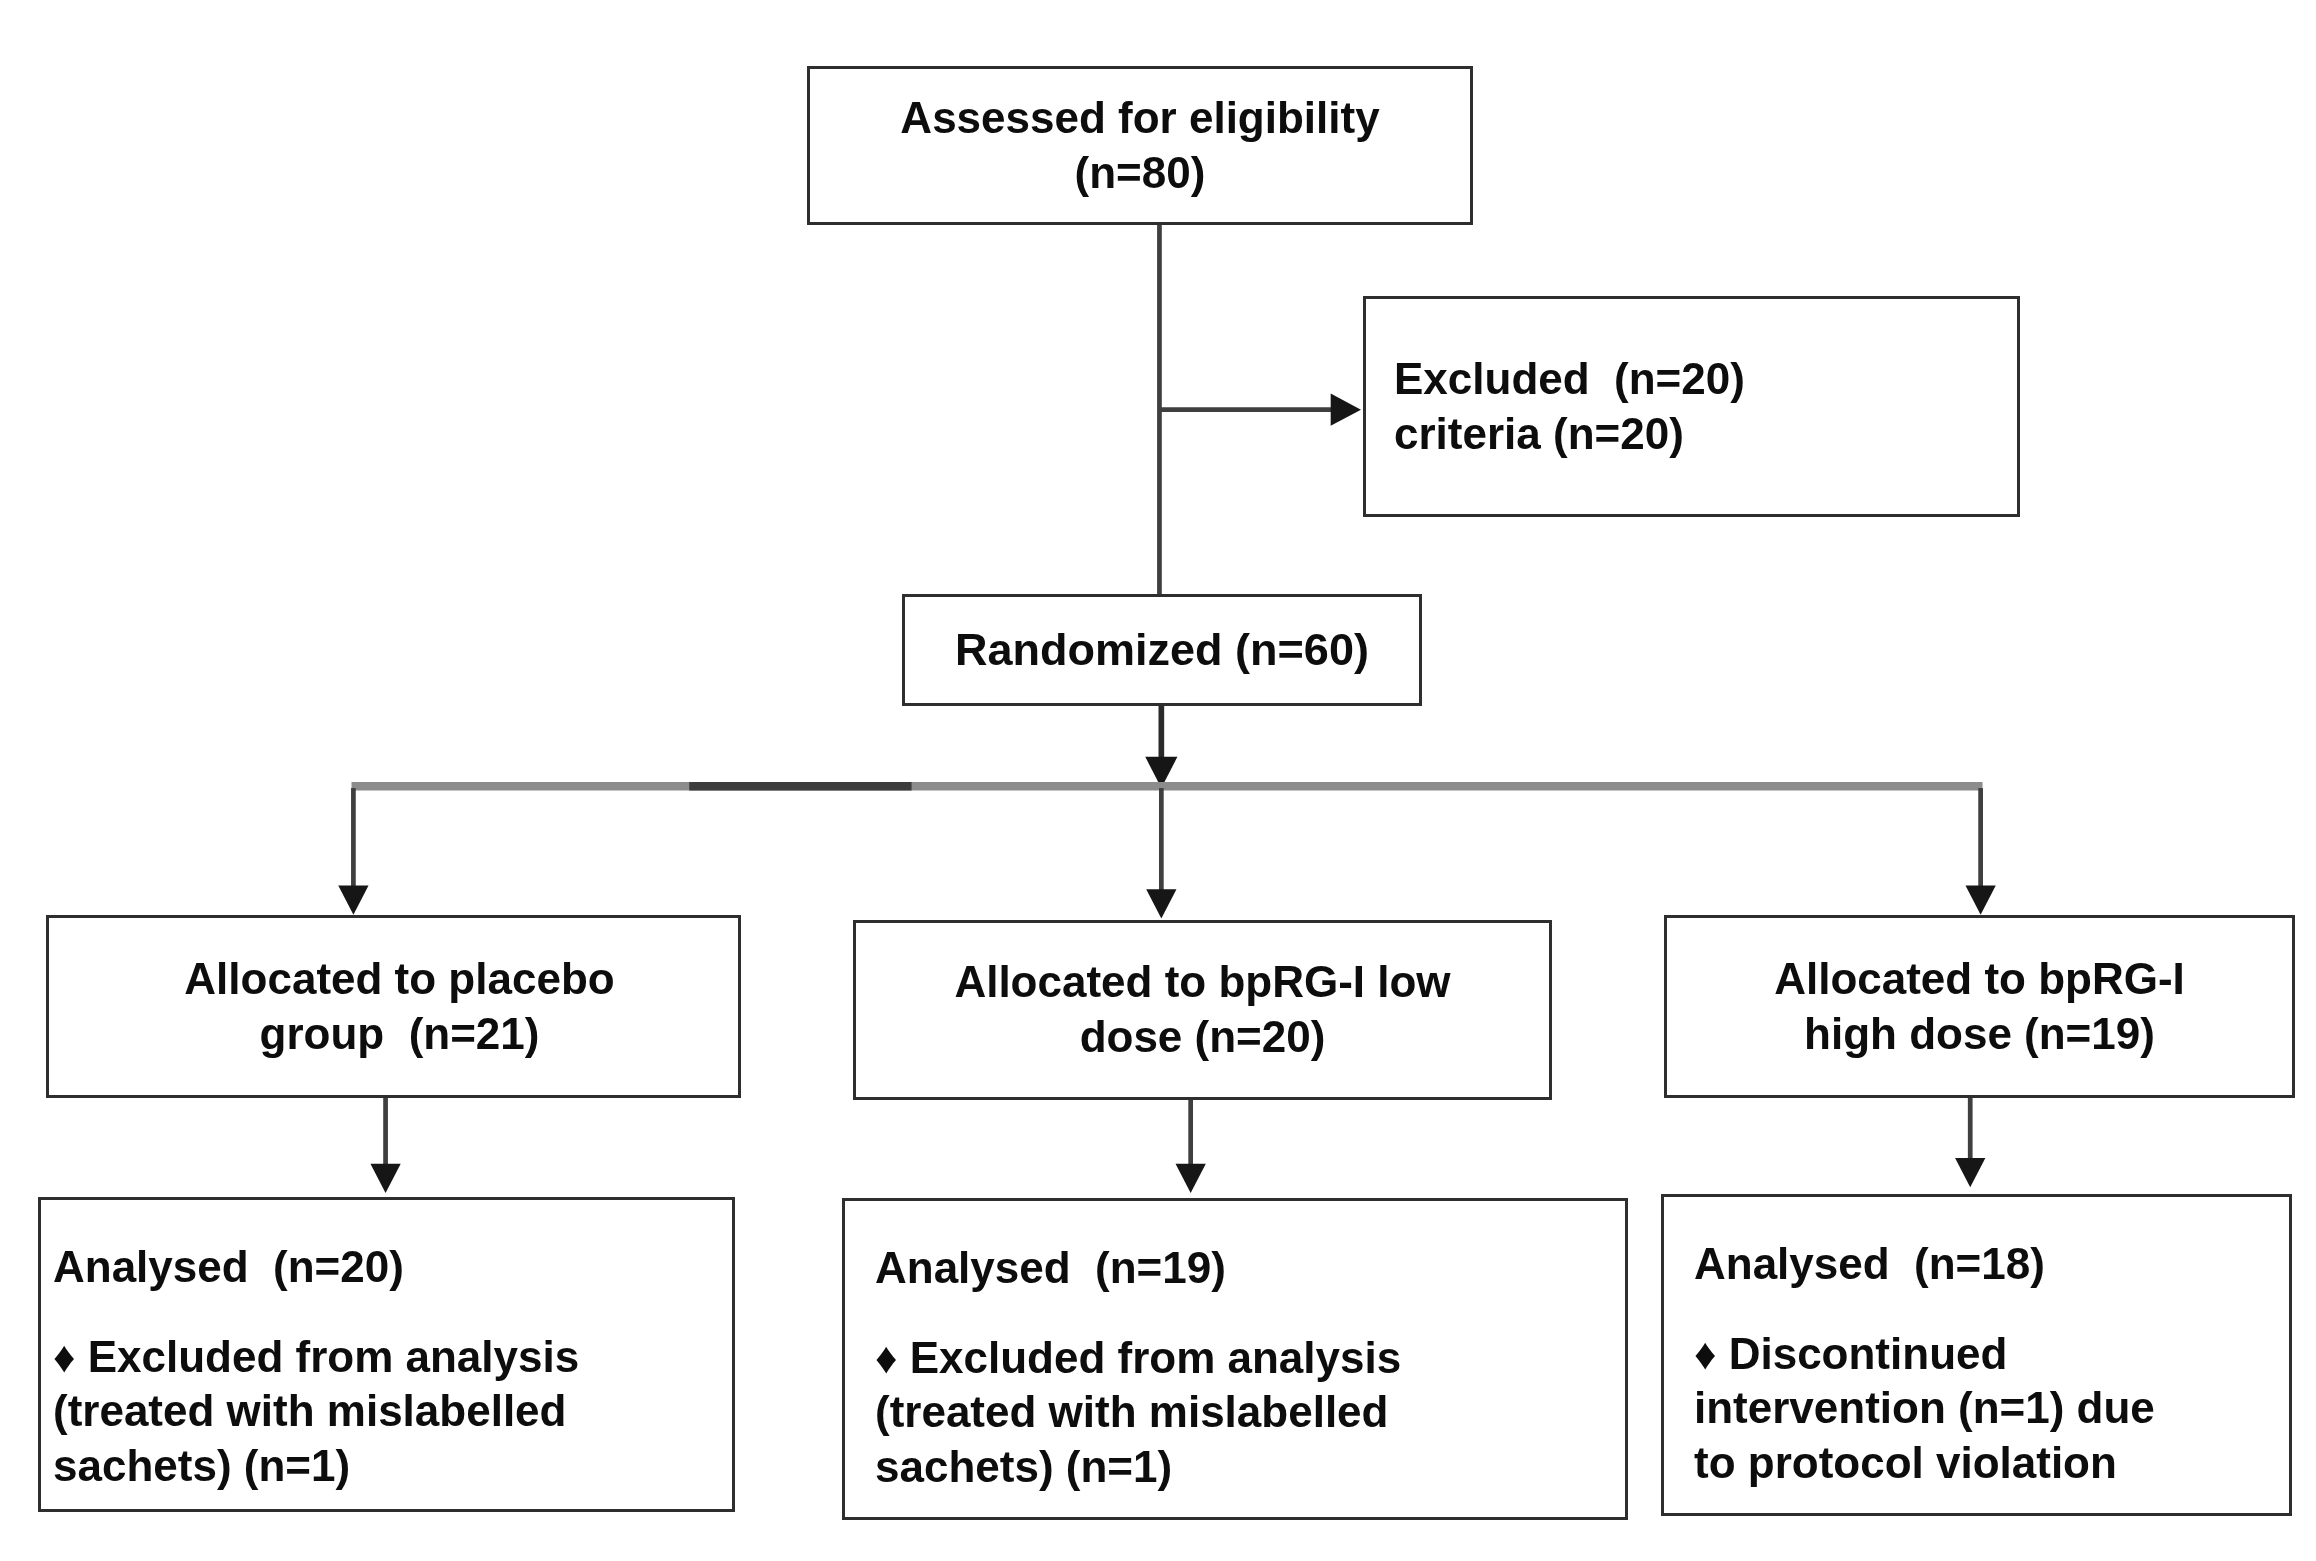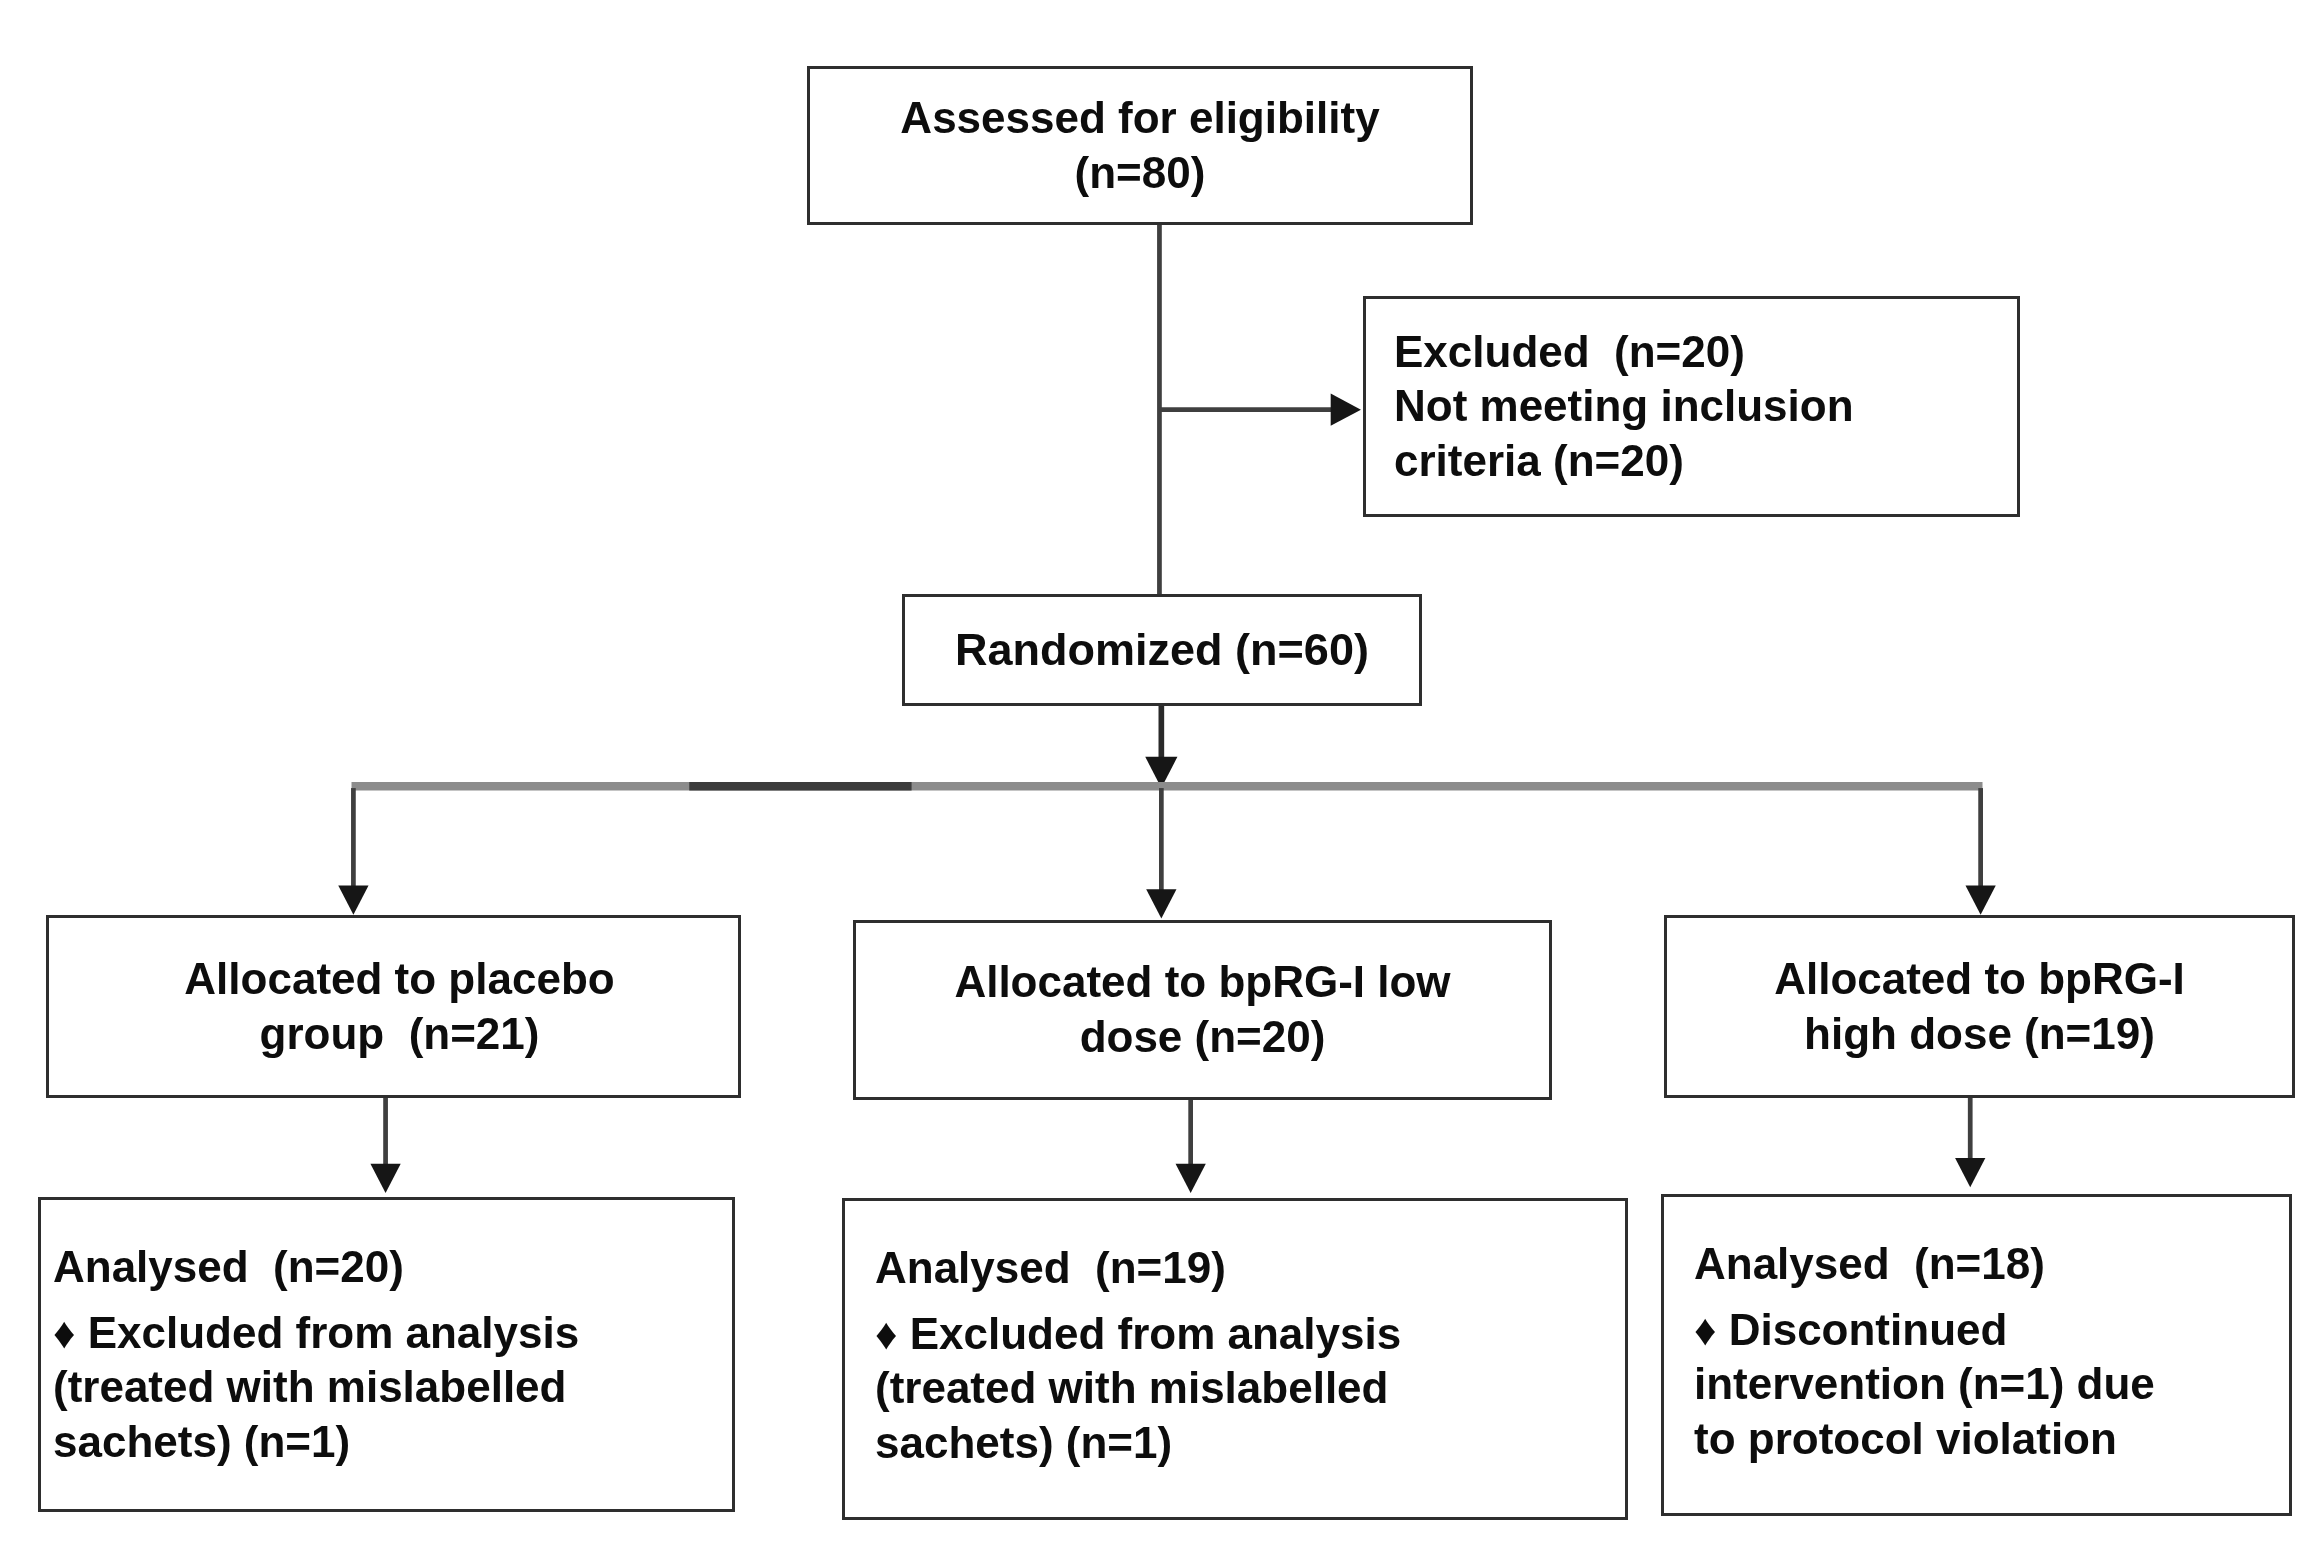--- a/index.html
+++ b/index.html
@@ -41,21 +41,21 @@
     text-align: left;
     padding-left: 28px;
     padding-right: 20px;
   }
   .list-box {
     align-items: flex-start;
     justify-content: flex-start;
     text-align: left;
     padding: 40px 11.4px 0 30px;
   }
-  .list-box .line.gap { margin-top: 11px; }
+  .list-box .line.gap { margin-top: 35px; }
   #box-randomized { font-size: 45px; }
 </style>
 </head>
 <body>
 
 <div id="canvas">
 
   <svg id="connectors" viewBox="0 0 2448 1650" xmlns="http://www.w3.org/2000/svg">
 
     <line x1="1225" y1="236" x2="1225" y2="630" stroke="#3f3f3f" stroke-width="5"></line>
@@ -86,21 +86,20 @@
     <polygon points="2066,1224 2098,1224 2082,1255" fill="#161616"></polygon>
   </svg>
 
   <div class="box center-box" id="box-assessed" style="left:807px; top:66px; width:666px; height:159px;">
     <div class="line">Assessed for eligibility</div>
     <div class="line">(n=80)</div>
   </div>
 
   <div class="box left-box" id="box-excluded" style="left:1363px; top:296px; width:657px; height:221px;">
     <div class="line">Excluded  (n=20)</div>
-    <div class="line">Not meeting inclusion</div>
     <div class="line">criteria (n=20)</div>
   </div>
 
   <div class="box center-box" id="box-randomized" style="left:902px; top:594px; width:520px; height:112px;">
     <div class="line">Randomized (n=60)</div>
   </div>
 
   <div class="box center-box" id="box-alloc-placebo" style="left:46px; top:915px; width:695px; height:183px;padding-left:12px;">
     <div class="line">Allocated to placebo</div>
     <div class="line">group  (n=21)</div>

